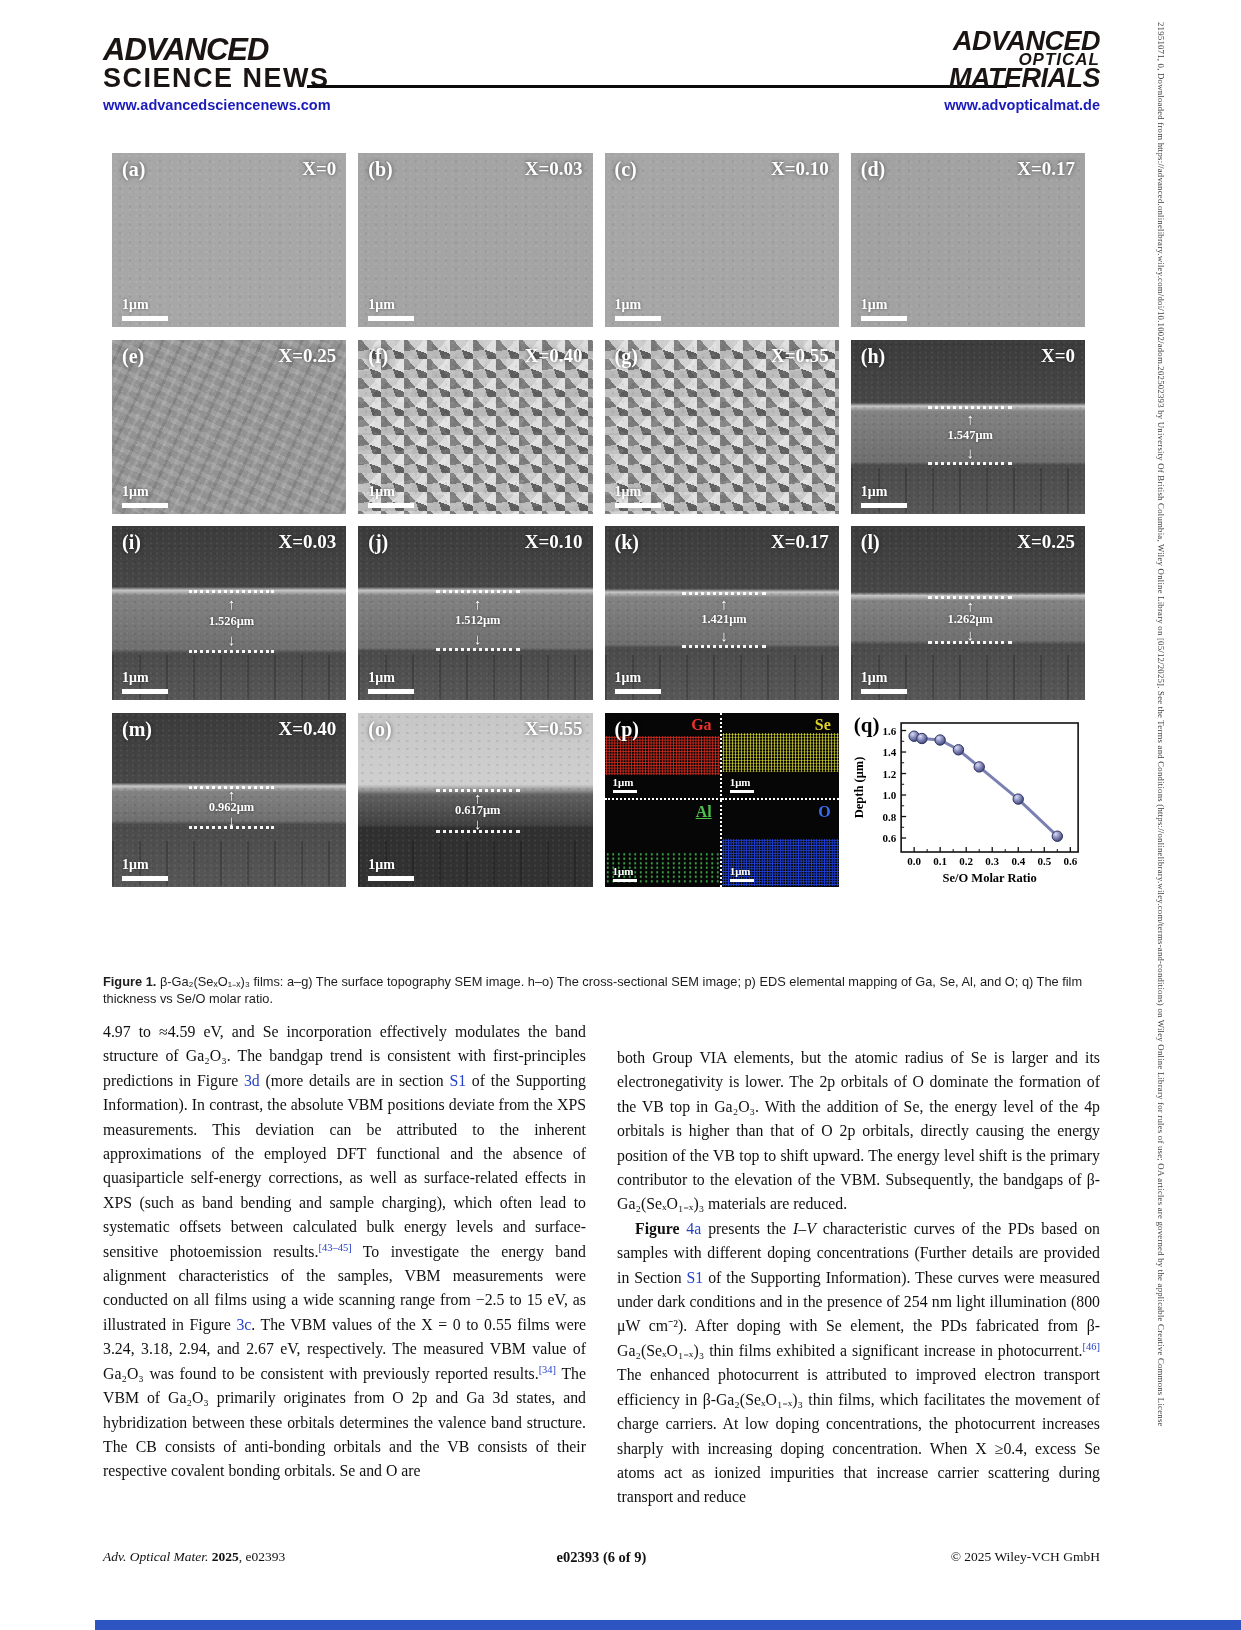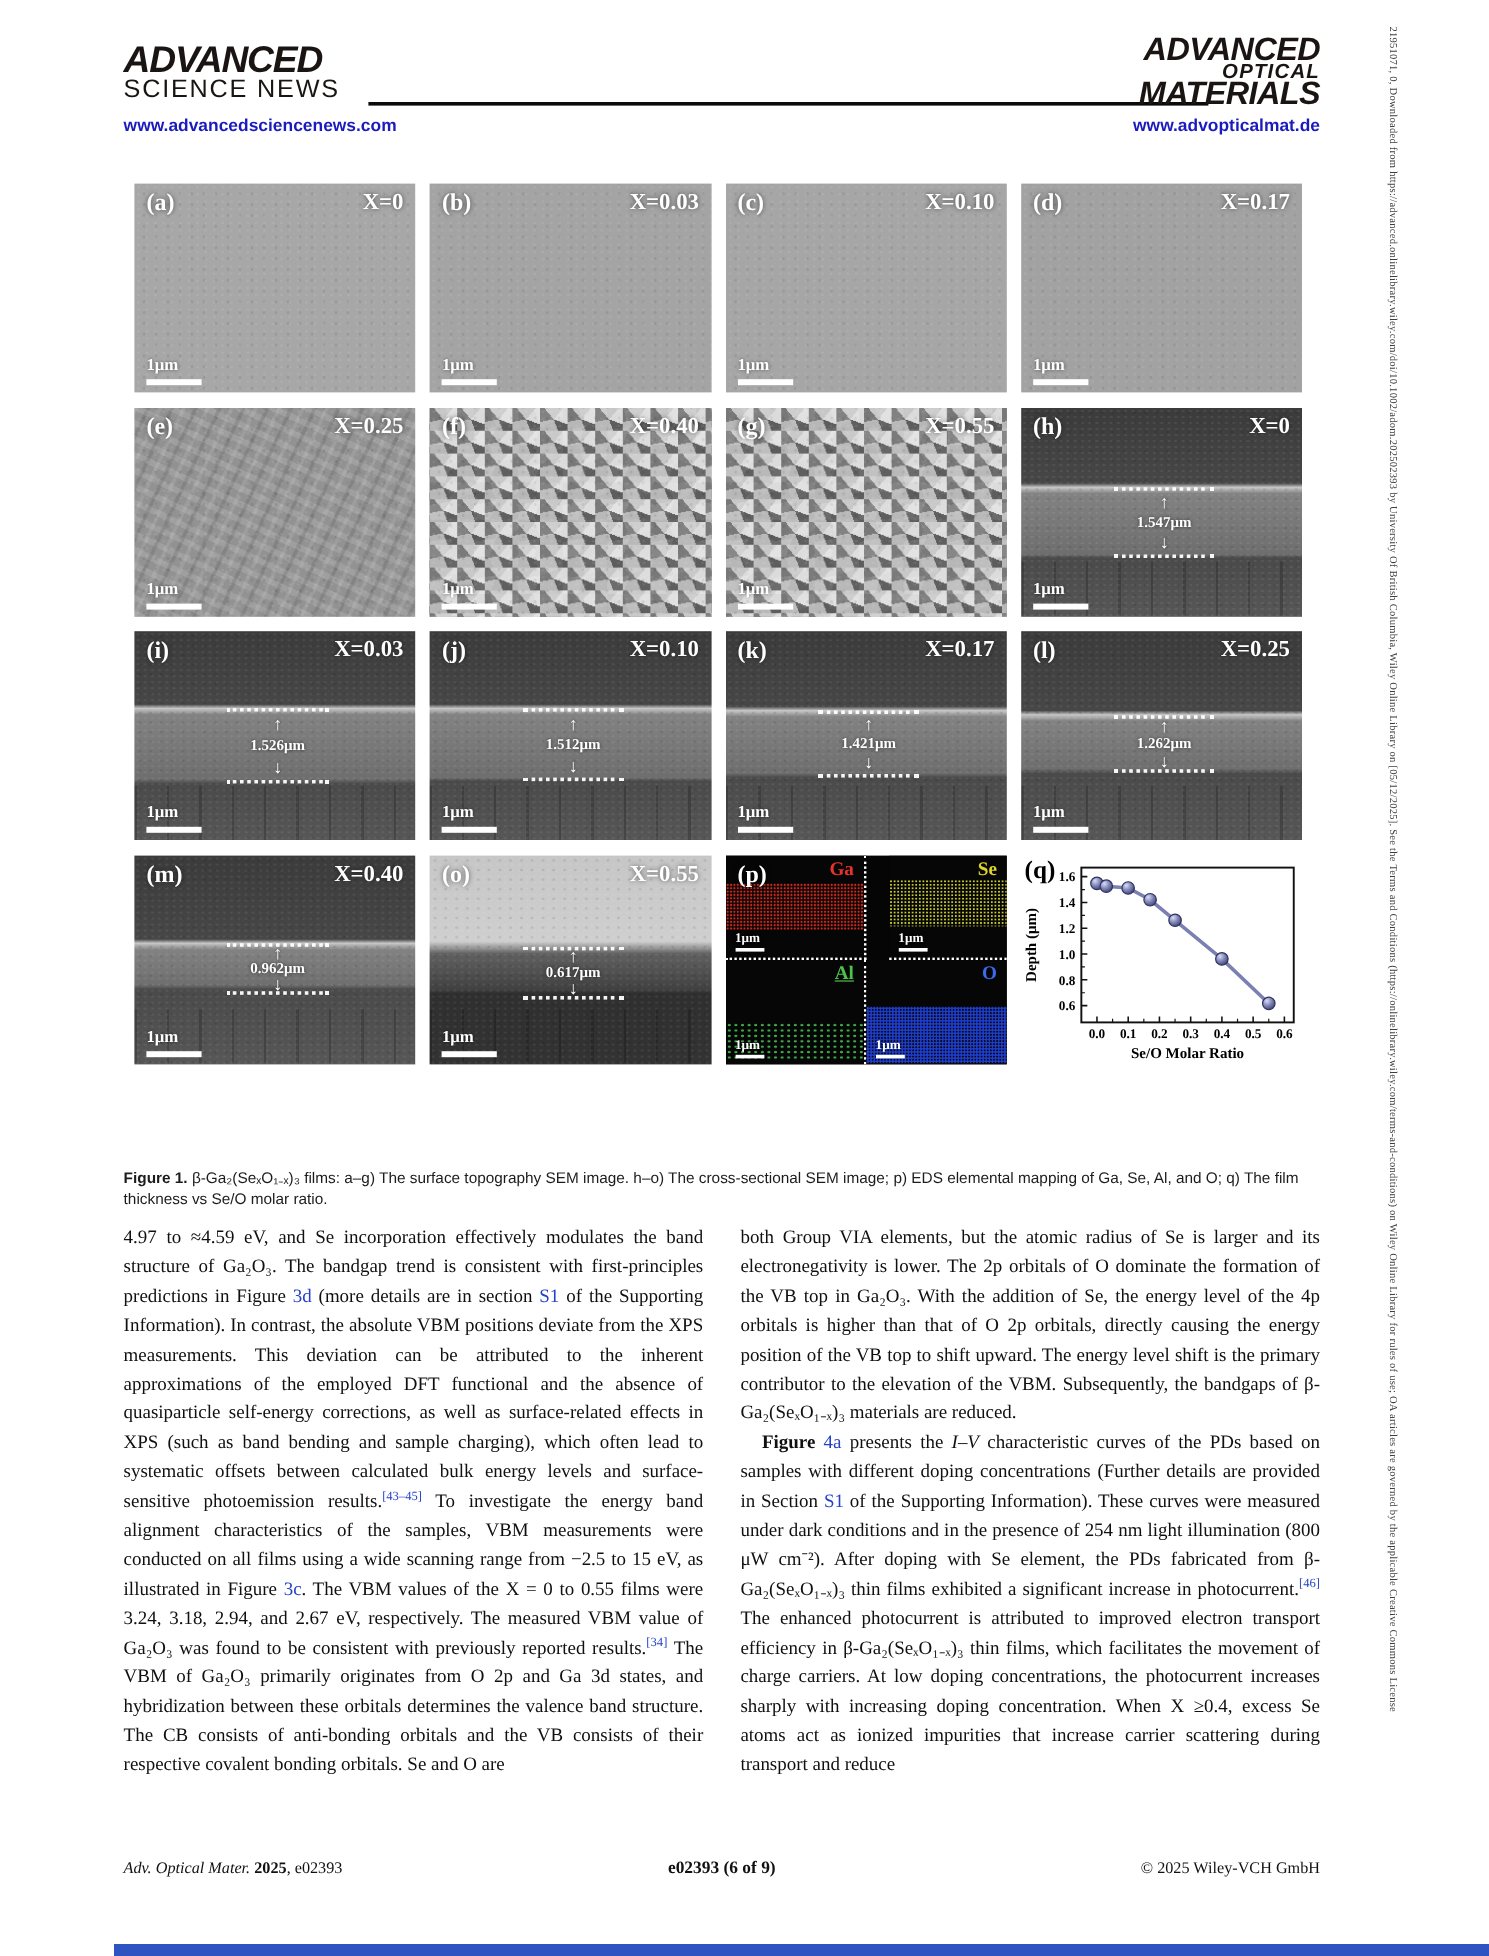--- a/index.html
+++ b/index.html
@@ -2,21 +2,21 @@
 <html><head>
 <meta charset="utf-8">
 <style>
   html,body{margin:0;padding:0;background:#ffffff;}
   .page{position:relative;width:1241px;height:1630px;background:#fff;overflow:hidden;
         font-family:"Liberation Serif",serif;color:#111;}
 
   
   .asn-logo{position:absolute;top:36px;left:103px;font-family:"Liberation Sans",sans-serif;color:#1a1412;}
   .asn-l1{font-size:31px;font-weight:800;font-style:italic;letter-spacing:-1px;line-height:.9;}
-  .asn-l2{font-size:21px;font-weight:400;letter-spacing:1.5px;line-height:1.05;}
+  .asn-l2{font-size:27px;font-weight:700;letter-spacing:1.5px;line-height:1.05;}
   .hdr-rule{position:absolute;top:85px;left:307px;width:700px;height:2.5px;background:#0b0b0b;}
   .aom-logo{position:absolute;top:30px;right:141px;text-align:right;font-family:"Liberation Sans",sans-serif;
             color:#1a1412;font-weight:800;font-style:italic;line-height:.84;}
   .aom-l1{font-size:27px;letter-spacing:-.5px;}
   .aom-l2{font-size:17px;letter-spacing:1px;}
   .aom-l3{font-size:27px;letter-spacing:-.5px;}
   .url{position:absolute;top:97px;font-family:"Liberation Sans",sans-serif;font-weight:700;
        font-size:14.5px;color:#1b1bbd;}
   .url.left{left:103px;} .url.right{right:141px;}
 
@@ -71,21 +71,21 @@
              height:calc(var(--fbot) - var(--ftop));z-index:3;display:flex;flex-direction:column;
              align-items:center;justify-content:space-between;}
   .dotl{width:100%;border-top:3.2px dotted rgba(255,255,255,.95);}
   .arr{color:#fff;font:700 15px "Liberation Sans",sans-serif;line-height:.75;text-shadow:0 0 3px rgba(0,0,0,.5);}
   .tval{color:#fff;font:700 12.5px "Liberation Serif",serif;text-shadow:0 0 3px rgba(0,0,0,.6);white-space:nowrap;}
 
   
   .eds{display:grid;grid-template-columns:1fr 1fr;grid-template-rows:1fr 1fr;background:#050505;}
   .edsq{position:relative;overflow:hidden;background:#060606;}
   .q-ga{border-right:2px dotted #fff;border-bottom:2px dotted #fff;}
-  .q-se{border-bottom:2px dotted #fff;margin-left:19px;}
+  .q-se{border-bottom:2px dotted #fff;}
   .q-al{border-right:2px dotted #fff;}
   .band{position:absolute;left:0;right:0;z-index:1;}
   .q-ga .band{top:28%;height:46%;background-image:radial-gradient(circle,#d42a1e .9px,transparent 1.15px);background-size:2.8px 2.8px;}
   .q-se .band{top:24%;height:46%;background-image:radial-gradient(circle,#c9c92a .9px,transparent 1.15px);background-size:3px 2.9px;}
   .q-al .band{top:60%;height:36%;background-image:radial-gradient(circle,#3fae4c .9px,transparent 1.2px);background-size:5.5px 4.5px;}
   .q-o  .band{top:45%;height:55%;background-image:radial-gradient(circle,#1f3fd4 1px,transparent 1.2px);background-size:2.6px 2.6px;}
   .el-label{position:absolute;top:3px;right:8px;z-index:3;font:700 16px "Liberation Serif",serif;}
   .q-ga .el-label{color:#e8332a;} .q-se .el-label{color:#dcd22e;}
   .q-al .el-label{color:#4cc14c;text-decoration:underline;} .q-o .el-label{color:#3a6cf0;}
 
@@ -93,21 +93,21 @@
   .chartp{background:#fff;}
   .chart-host{position:absolute;inset:0;z-index:1;}
 
   
   .caption{position:absolute;left:103px;top:949px;width:1000px;
            font-family:"Liberation Sans",sans-serif;font-size:12.8px;line-height:17px;color:#1c1c1c;margin-top:24px;}
 
   
   .col{position:absolute;top:1020px;width:483px;font-size:15.8px;line-height:24.4px;
        text-align:justify;color:#101010;}
-  .col.leftc{left:103px;} .col.rightc{left:617px;}
+  .col.leftc{left:103px;} .col.rightc{left:617px;margin-top:26px;}
   .col p{margin:0;}
   .col p.indent{text-indent:18px;}
   .seg-link{color:#2541c9;}
   .seg-sup{color:#2541c9;font-size:10.5px;vertical-align:super;line-height:0;}
   .seg-b{font-weight:700;} .seg-i{font-style:italic;}
 
   
   .footer{position:absolute;left:103px;top:1549px;width:997px;font-size:13.5px;color:#111;}
   .foot-left{position:absolute;left:0;top:0;}
   .foot-left .j{font-style:italic;} .foot-left .y{font-weight:700;}

